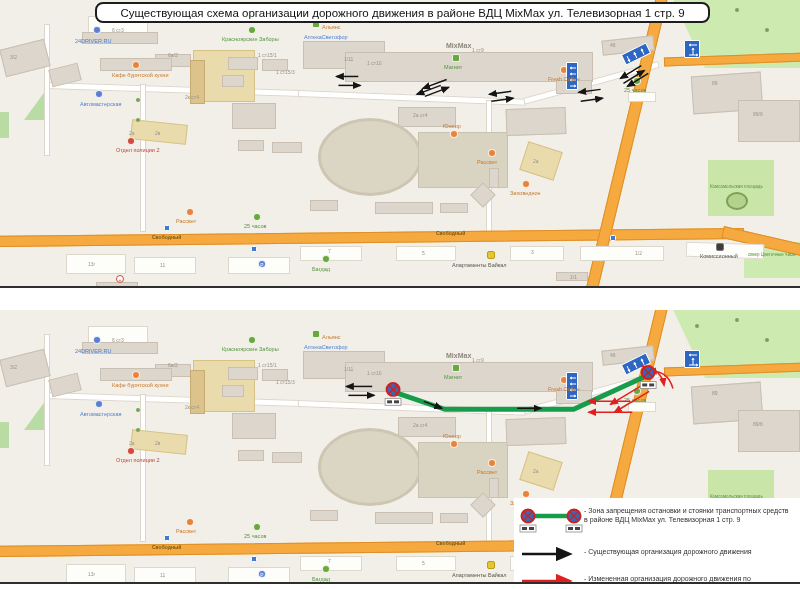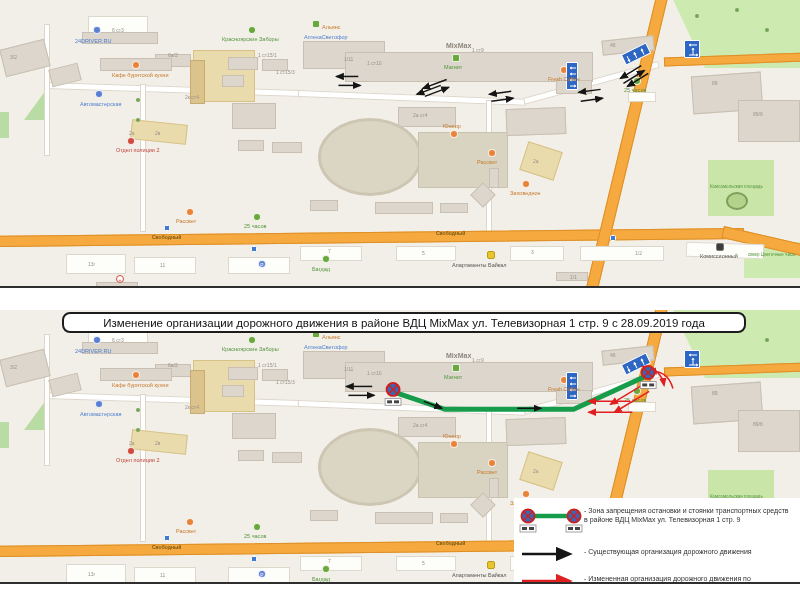--- a/index.html
+++ b/index.html
@@ -229,20 +229,21 @@
       <line x1="512" y1="92" x2="490" y2="95" marker-end="url(#ab1)"></line>
       <line x1="492" y1="102" x2="514" y2="99" marker-end="url(#ab1)"></line>
       <line x1="602" y1="90" x2="580" y2="93" marker-end="url(#ab1)"></line>
       <line x1="582" y1="102" x2="604" y2="99" marker-end="url(#ab1)"></line>
       <line x1="643" y1="66" x2="622" y2="79" marker-end="url(#ab1)"></line>
       <line x1="625" y1="84" x2="646" y2="71" marker-end="url(#ab1)"></line>
       <line x1="650" y1="74" x2="629" y2="87" marker-end="url(#ab1)"></line>
     </g>
   </svg>
 
+  <div class="title-box" style="left:95px;top:2px;width:615px;height:21px">Существующая схема организации дорожного движения в районе ВДЦ MixMax ул. Телевизорная 1 стр. 9</div>
 </div>
 
 <div class="panel" id="panel-bottom">
     <div class="map-base">
 
     <div class="green" style="left:656px;top:0;width:144px;height:68px;clip-path:polygon(12% 0,100% 0,100% 100%,34% 100%)"></div>
     <div class="green" style="left:708px;top:160px;width:66px;height:56px;background:#c9e6a8"></div>
     <div class="emblem" style="left:726px;top:192px;width:22px;height:18px"></div>
     <div class="green" style="left:744px;top:242px;width:56px;height:36px"></div>
     <div class="green" style="left:24px;top:90px;width:22px;height:30px;clip-path:polygon(100% 0,100% 100%,0 100%);background:#b9dba4"></div>
@@ -500,14 +501,13 @@
           <line x1="4" y1="7" x2="50" y2="7" stroke="#e02020" stroke-width="2.4" marker-end="url(#ar3)"></line>
         </svg>
       </div>
       <div class="ltxt">
         <div>- Измененная организация дорожного движения по</div>
         <div>ул. Телевизорная, ул. А. Киренского</div>
       </div>
     </div>
   </div>
 
-  <div class="title-box" style="left:62px;top:2px;width:684px;height:21px">Изменение организации дорожного движения в районе ВДЦ MixMax ул. Телевизорная 1 стр. 9 с 28.09.2019 года</div>
 </div>
 
 </body></html>

